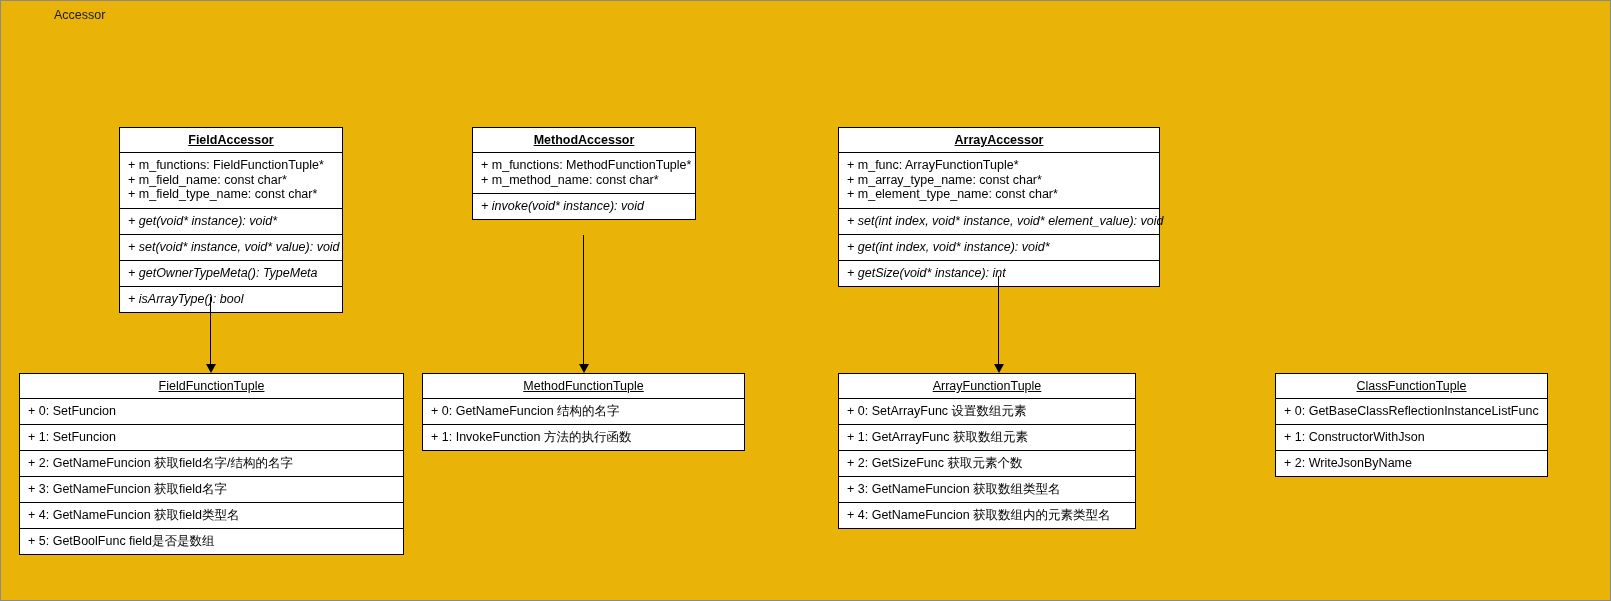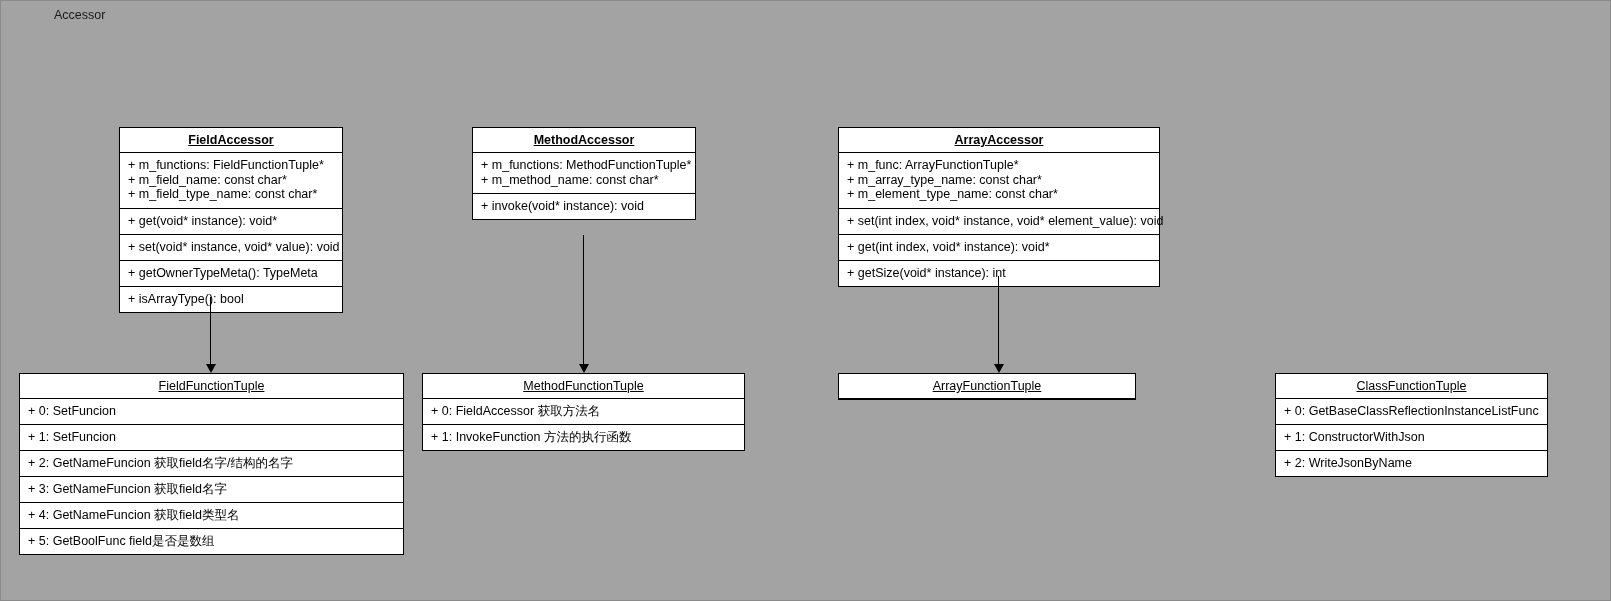--- a/index.html
+++ b/index.html
@@ -7,21 +7,21 @@
     padding: 0;
     background: #ffffff;
   }
   body {
     font-family: "Liberation Sans", "DejaVu Sans", sans-serif;
   }
   #canvas {
     position: relative;
     width: 1611px;
     height: 601px;
-    background: #a3a3a3;
+    background: #eab308;
     border: 1px solid #8a8a8a;
     box-sizing: border-box;
     overflow: hidden;
   }
   #diagram-title {
     position: absolute;
     left: 53px;
     top: 7px;
     font-size: 12.5px;
     color: #1a1a1a;
@@ -48,20 +48,21 @@
     text-decoration: underline;
   }
   .uml-header.plain {
     font-weight: normal;
   }
   .uml-compartment {
     box-sizing: border-box;
   }
   .uml-compartment + .uml-compartment {
     border-top: 1.4px solid #000000;
+    font-style: italic;
   }
   
   .attr-list {
     padding: 5px 0 6px 0;
   }
   .attr-list .uml-line {
     font-size: 12.5px;
     color: #000000;
     padding: 0 6px 0 8px;
     line-height: 14.5px;
@@ -183,27 +184,34 @@
       <div class="uml-row">+ 2: GetNameFuncion 获取field名字/结构的名字</div>
       <div class="uml-row">+ 3: GetNameFuncion 获取field名字</div>
       <div class="uml-row">+ 4: GetNameFuncion 获取field类型名</div>
       <div class="uml-row">+ 5: GetBoolFunc field是否是数组</div>
     </div>
   </div>
 
   <div class="uml-box" style="left:421px; top:372px; width:323px;">
     <div class="uml-header plain">MethodFunctionTuple</div>
     <div class="uml-compartment tuple-list">
-      <div class="uml-row">+ 0: FieldAccessor 获取方法名</div>
+      <div class="uml-row">+ 0: GetNameFuncion 结构的名字</div>
       <div class="uml-row">+ 1: InvokeFunction 方法的执行函数</div>
     </div>
   </div>
 
   <div class="uml-box" style="left:837px; top:372px; width:298px;">
     <div class="uml-header plain">ArrayFunctionTuple</div>
+    <div class="uml-compartment tuple-list">
+      <div class="uml-row">+ 0: SetArrayFunc 设置数组元素</div>
+      <div class="uml-row">+ 1: GetArrayFunc 获取数组元素</div>
+      <div class="uml-row">+ 2: GetSizeFunc 获取元素个数</div>
+      <div class="uml-row">+ 3: GetNameFuncion 获取数组类型名</div>
+      <div class="uml-row">+ 4: GetNameFuncion 获取数组内的元素类型名</div>
+    </div>
   </div>
 
   <div class="uml-box" style="left:1274px; top:372px; width:273px;">
     <div class="uml-header plain">ClassFunctionTuple</div>
     <div class="uml-compartment tuple-list">
       <div class="uml-row">+ 0: GetBaseClassReflectionInstanceListFunc</div>
       <div class="uml-row">+ 1: ConstructorWithJson</div>
       <div class="uml-row">+ 2: WriteJsonByName</div>
     </div>
   </div>

